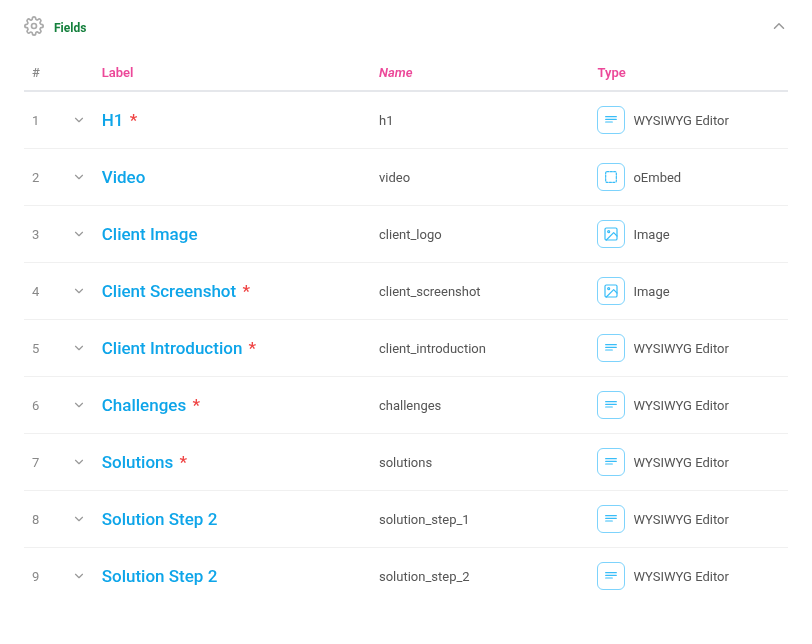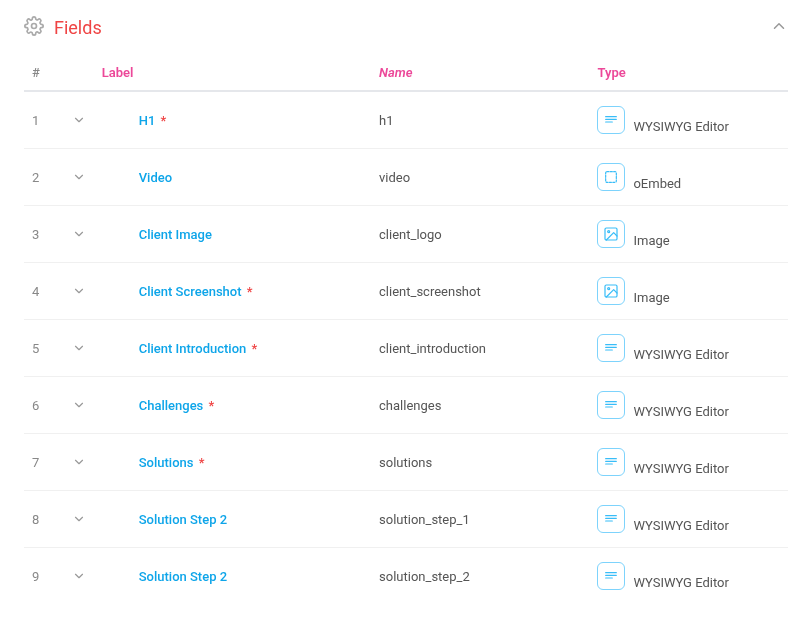--- a/index.html
+++ b/index.html
@@ -36,23 +36,23 @@
       gap: 10px;
     }
 
     .settings-icon svg {
       width: 20px;
       height: 20px;
       color: #aaa;
     }
 
     .header-title {
-      font-size: 18px;
-      font-weight: 400;
-      color: #ef4444;
+      font-size: 12px;
+      font-weight: 700;
+      color: #15803d;
     }
 
     .collapse-icon {
       cursor: pointer;
       color: #999;
     }
 
     .collapse-icon svg {
       width: 18px;
       height: 18px;
@@ -130,38 +130,37 @@
     }
 
     .expand-btn svg {
       width: 14px;
       height: 14px;
     }
 
     .field-label {
       color: #0ea5e9;
       font-weight: 500;
-      font-size: 13px;
+      font-size: 17px;
       cursor: pointer;
-      margin-left: 37px;
     }
 
     .field-label .required {
       color: #ef4444;
       margin-left: 2px;
     }
 
     .field-name {
       color: #555;
       font-size: 13px;
     }
 
     .type-badge {
       display: flex;
-      align-items: flex-end;
+      align-items: center;
       gap: 8px;
     }
 
     .type-icon {
       width: 28px;
       height: 28px;
       border: 1.5px solid #7dd3fc;
       border-radius: 6px;
       display: flex;
       align-items: center;

